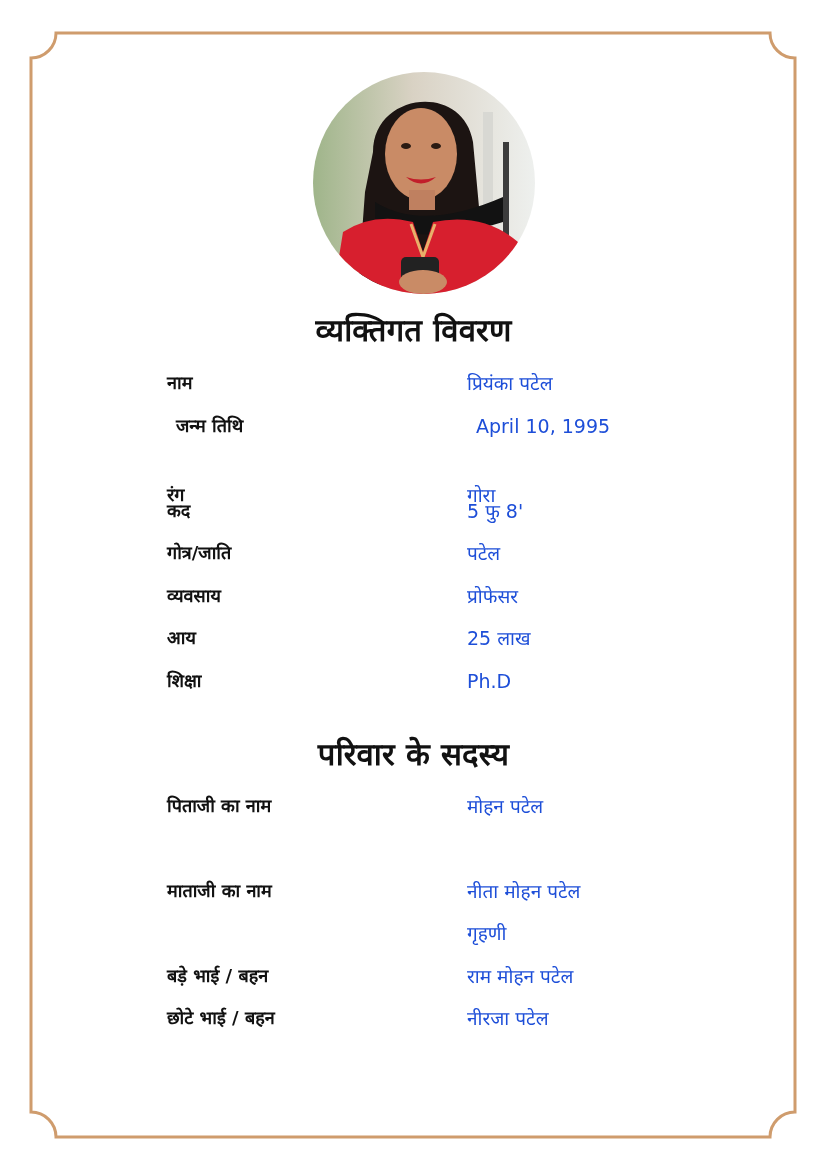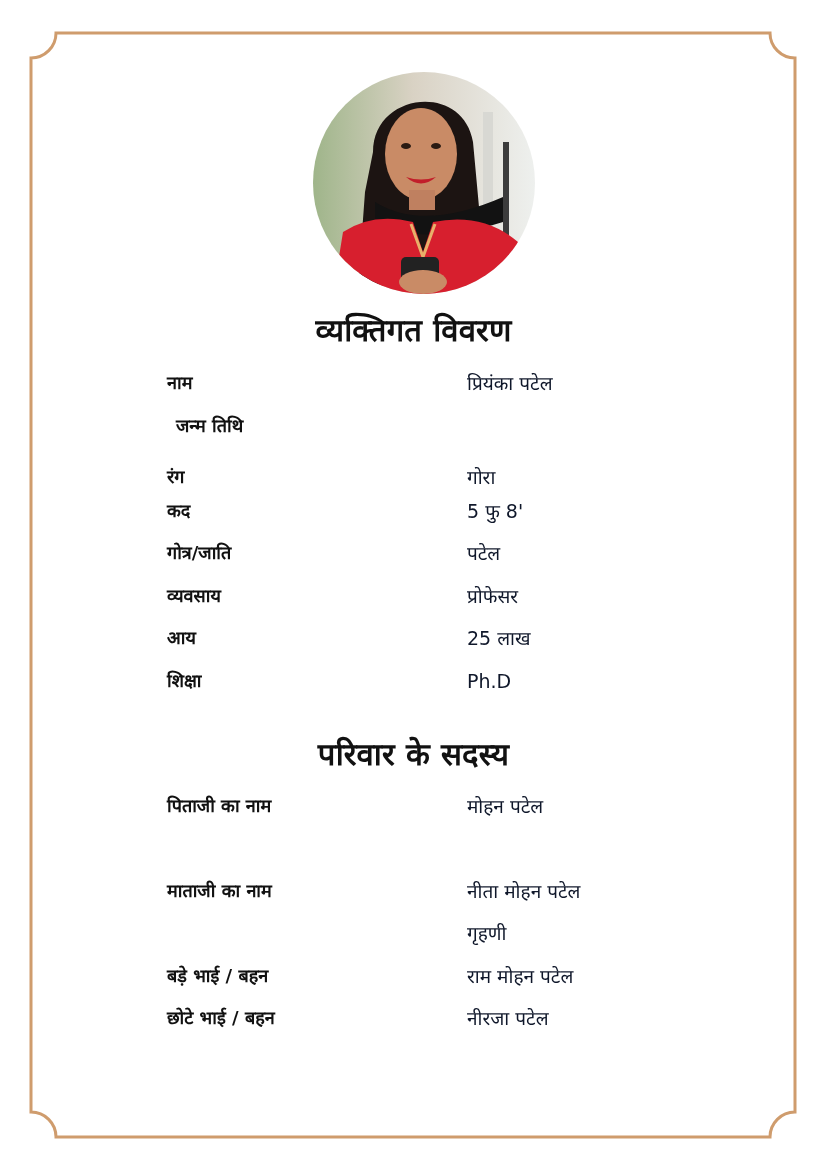--- a/index.html
+++ b/index.html
@@ -16,21 +16,21 @@
   .photo svg { display: block; }
   .section-title {
     position: absolute; left: 0; width: 827px; text-align: center;
     font-weight: bold; font-size: 31px; letter-spacing: 0.2px;
   }
   .row { position: absolute; left: 0; width: 827px; height: 30px; }
   .row .label {
     position: absolute; left: 167px; font-weight: bold; font-size: 18px; line-height: 30px;
   }
   .row .value {
-    position: absolute; left: 467px; font-size: 19px; line-height: 30px; color: #0f172a;
+    position: absolute; left: 467px; font-size: 19px; line-height: 30px; color: #1d4ed8;
   }
 </style>
 </head>
 <body>
 
 <svg class="frame" width="827" height="1170" viewBox="0 0 827 1170">
   <path d="M56 33 L770 33 A25 25 0 0 0 795 58 L795 1112 A25 25 0 0 0 770 1137 L56 1137 A25 25 0 0 0 31 1112 L31 58 A25 25 0 0 0 56 33 Z" fill="none" stroke="#CF9C6D" stroke-width="3"></path>
 </svg>
 
 <div class="photo">
@@ -66,22 +66,23 @@
 </div>
 
 <div class="section-title" style="top:308px;">व्यक्तिगत विवरण</div>
 
 <div class="row" style="top:368px;">
   <span class="label">नाम</span>
   <span class="value">प्रियंका पटेल</span>
 </div>
 <div class="row" style="top:411px;margin-left:9px;">
   <span class="label">जन्म तिथि</span>
+  <span class="value">April 10, 1995</span>
 </div>
-<div class="row" style="top:462px;">
+<div class="row" style="top:480px;">
   <span class="label">रंग</span>
   <span class="value">गोरा</span>
 </div>
 <div class="row" style="top:496px;">
   <span class="label">कद</span>
   <span class="value">5 फु 8'</span>
 </div>
 <div class="row" style="top:538px;">
   <span class="label">गोत्र/जाति</span>
   <span class="value">पटेल</span>

